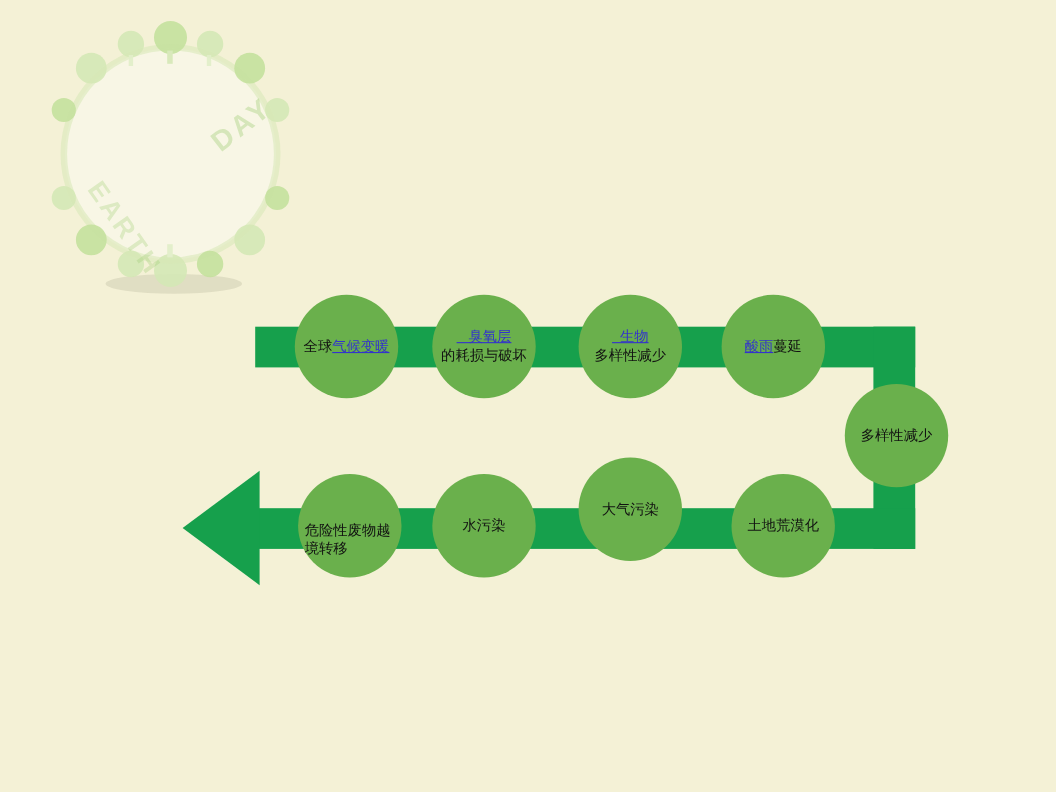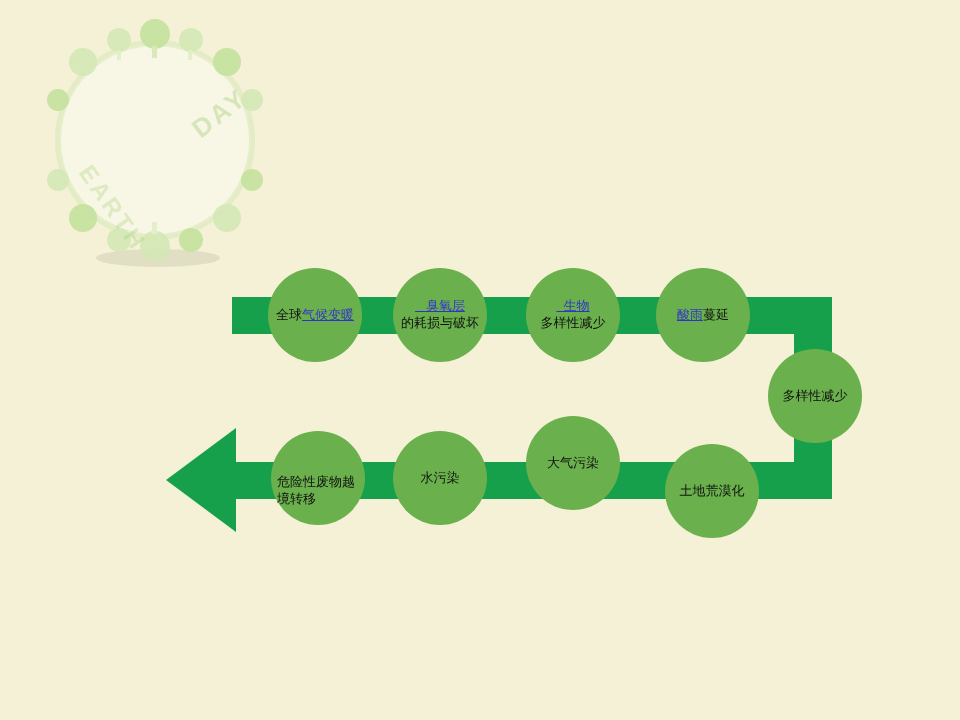--- a/index.html
+++ b/index.html
@@ -63,21 +63,21 @@
   }
   
   .c1{left:253px;top:268px;margin-left:15px;}
   .c2{left:393px;top:268px;}
   .c3{left:526px;top:268px;}
   .c4{left:656px;top:268px;}
   .c5{left:768px;top:349px;}
   .c6{left:271px;top:431px;}
   .c7{left:393px;top:431px;}
   .c8{left:526px;top:416px;}
-  .c9{left:665px;top:444px;text-align:center;}
+  .c9{left:665px;top:431px;text-align:center;}
 </style>
 </head>
 <body>
 
 <div class="slide">
 
   <div class="globe">
     <svg width="280" height="270" viewBox="0 0 280 270">
 
       <ellipse cx="140" cy="248" rx="62" ry="9" fill="#6b6b4f" opacity="0.18"></ellipse>

